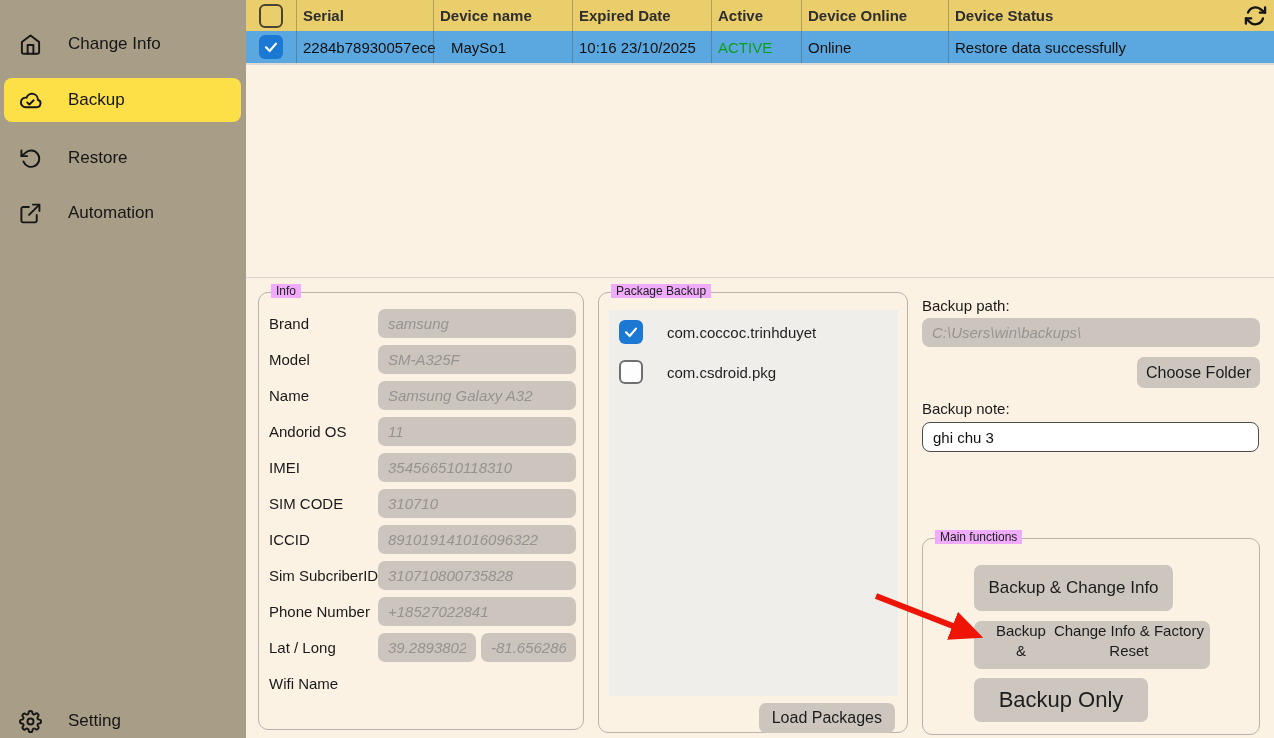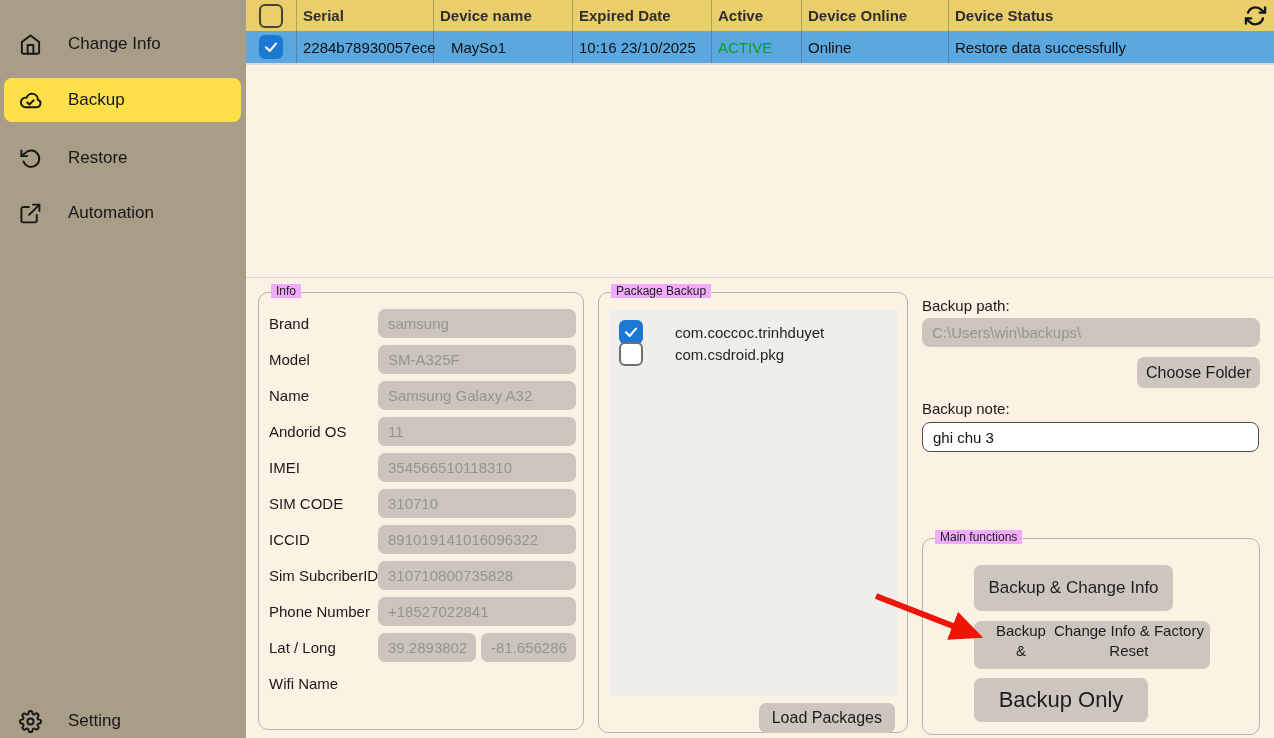--- a/index.html
+++ b/index.html
@@ -57,29 +57,29 @@
     font-size:12px; color:#20201e; background:#f0abfc; white-space:nowrap;
   }
   
   .fs.info { left:258px; top:292px; width:326px; height:438px; }
   .irow { position:absolute; left:10px; width:306px; height:29px; display:flex; align-items:center; }
   .ilabel { font-size:15px; color:#191919; }
   .iinput, .dis {
     position:absolute; height:29px; border:none; border-radius:7px;
     background:#cbc5be; color:#979390; font-size:15px; padding:0 10px;
     font-family:"Liberation Sans", sans-serif; outline:none;
-    white-space:nowrap; overflow:hidden;
+    white-space:nowrap; overflow:hidden;font-style:italic;
   }
   .iinput { left:109px; width:198px; }
   .iinput.lat { left:109px; width:98px; }
   .iinput.lng { left:212px; width:95px; }
   
   .fs.pkg { left:598px; top:292px; width:310px; height:441px; }
   .pkg-list { position:absolute; left:10px; top:17px; width:289px; height:386px; background:#f0eeeb; }
-  .pkg-item { position:absolute; left:10px; display:flex; align-items:center; gap:32px; height:24px; cursor:pointer; }
+  .pkg-item { position:absolute; left:10px; display:flex; align-items:center; gap:24px; height:24px; cursor:pointer; }
   .pkg-item span { font-size:15px; color:#1f1f1f; }
   .btn {
     background:#ccc6bf; border:none; border-radius:7px; color:#1c1c1c;
     font-family:"Liberation Sans", sans-serif; cursor:pointer;
     display:flex; align-items:center; justify-content:center;
   }
   .load-btn { position:absolute; right:12px; top:410px; height:30px; padding:0 13px; font-size:16px; }
   
   .rlabel { position:absolute; font-size:15px; color:#191919; }
   .path-input { left:922px; top:318px; width:338px; border-radius:8px; }
@@ -239,21 +239,21 @@
     <span class="legend">Package Backup</span>
     <div class="pkg-list">
       <div class="pkg-item" style="top:10px">
         <div class="cb checked">
           <svg viewBox="0 0 24 24" fill="none" stroke="#ffffff" stroke-width="3.2" stroke-linecap="round" stroke-linejoin="round">
               <polyline points="4.5 12.5 10 18 19.5 7"></polyline>
             </svg>
         </div>
         <span>com.coccoc.trinhduyet</span>
       </div>
-      <div class="pkg-item" style="top:32px">
+      <div class="pkg-item" style="top:50px">
         <div class="cb outline-gray"></div>
         <span>com.csdroid.pkg</span>
       </div>
     </div>
     <button class="btn load-btn">Load Packages</button>
   </div>
 
   <span class="rlabel" style="left:922px; top:297px">Backup path:</span>
   <input class="dis path-input" style="position: absolute; top: 318px;" readonly="" value="C:\Users\win\backups\">
   <button class="btn choose-btn">Choose Folder</button>

